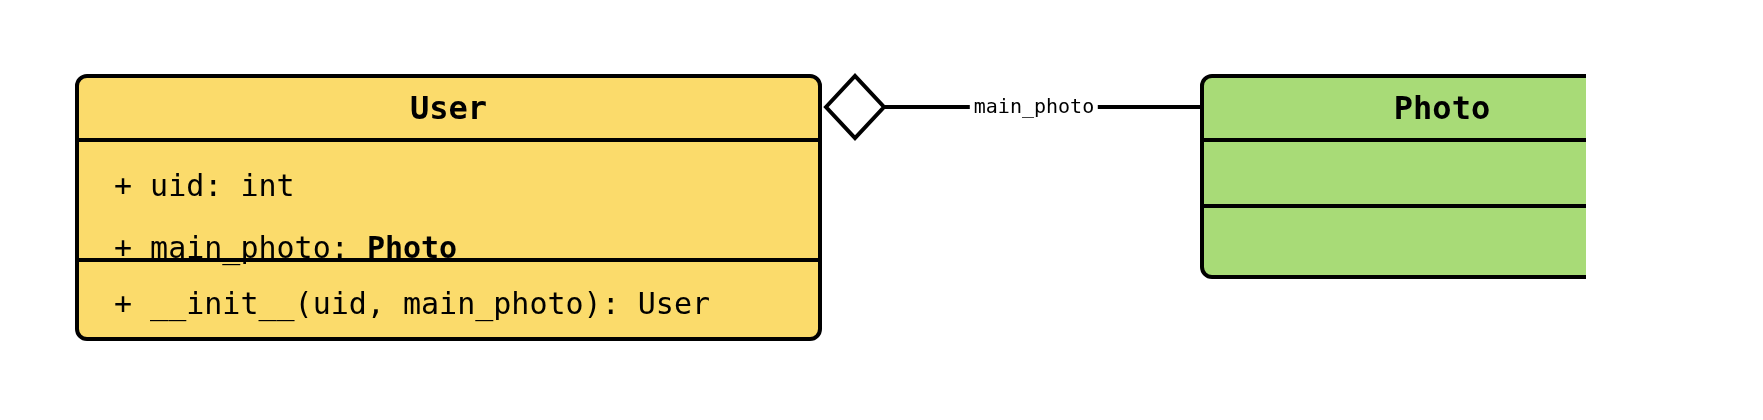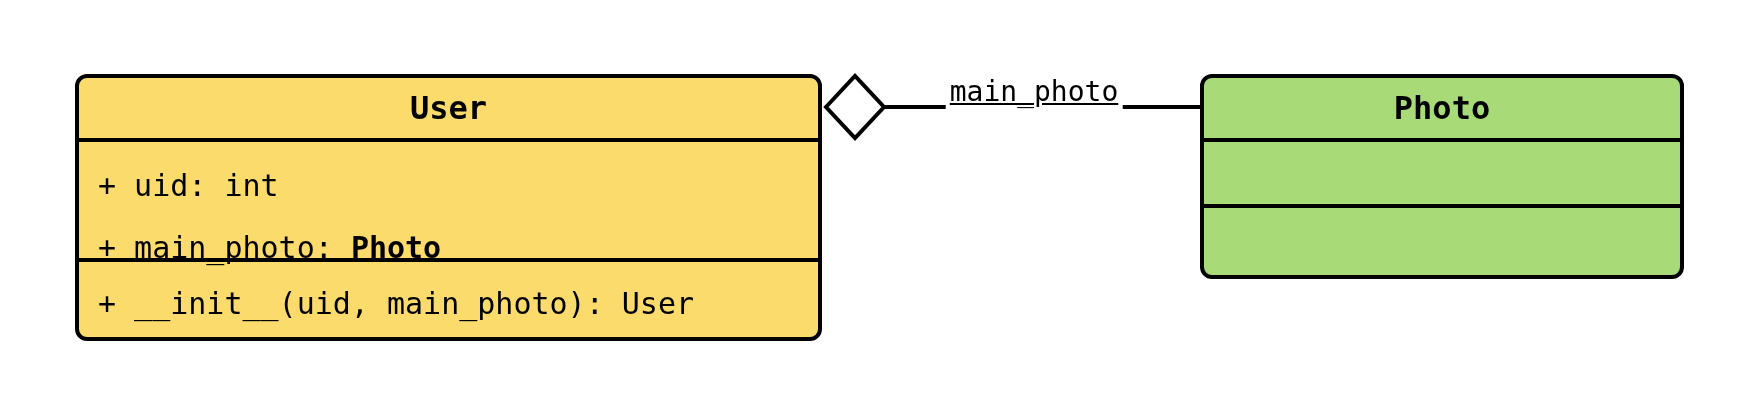--- a/index.html
+++ b/index.html
@@ -2,21 +2,21 @@
 <html><head>
 <meta charset="utf-8">
 <style>
   html, body {
     margin: 0;
     padding: 0;
     background: #ffffff;
   }
   .canvas {
     position: relative;
-    width: 1763px;
+    width: 1586px;
     height: 420px;
     background: #ffffff;
     overflow: hidden;
     font-family: "DejaVu Sans Mono", "Liberation Mono", monospace;
     color: #000000;
   }
   .class-box {
     position: absolute;
     box-sizing: border-box;
     border: 4px solid #000000;
@@ -32,21 +32,21 @@
     align-items: center;
     justify-content: center;
     font-weight: bold;
     font-size: 32px;
   }
   .class-box .compartment {
     box-sizing: border-box;
     border-bottom: 4px solid #000000;
     font-size: 30px;
     line-height: 31px;
-    padding-left: 19px;
+    padding-left: 35px;
     padding-right: 10px;
     white-space: pre;
   }
   .class-box .compartment:last-child {
     border-bottom: none;
     flex: 1;
   }
   #user-box {
     left: 75px;
     top: 74px;
@@ -72,28 +72,27 @@
   .bold { font-weight: bold; }
   .relation-svg {
     position: absolute;
     left: 0;
     top: 0;
     pointer-events: none;
   }
   .edge-label {
     position: absolute;
     left: 1034px;
-    top: 92px;
+    top: 106px;
     transform: translate(-50%, -50%);
     background: #ffffff;
-    font-size: 28px;
+    font-size: 20px;
     line-height: 36px;
     padding: 0 4px;
     white-space: pre;
-    text-decoration: underline;
   }
 </style>
 </head>
 <body>
 
 <div class="canvas">
 
   <svg class="relation-svg" width="1763" height="420" viewBox="0 0 1763 420">
     <line x1="884" y1="107" x2="1200" y2="107" stroke="#000000" stroke-width="4"></line>
     <polygon points="826,107 855,76 884,107 855,138" fill="#ffffff" stroke="#000000" stroke-width="4"></polygon>

